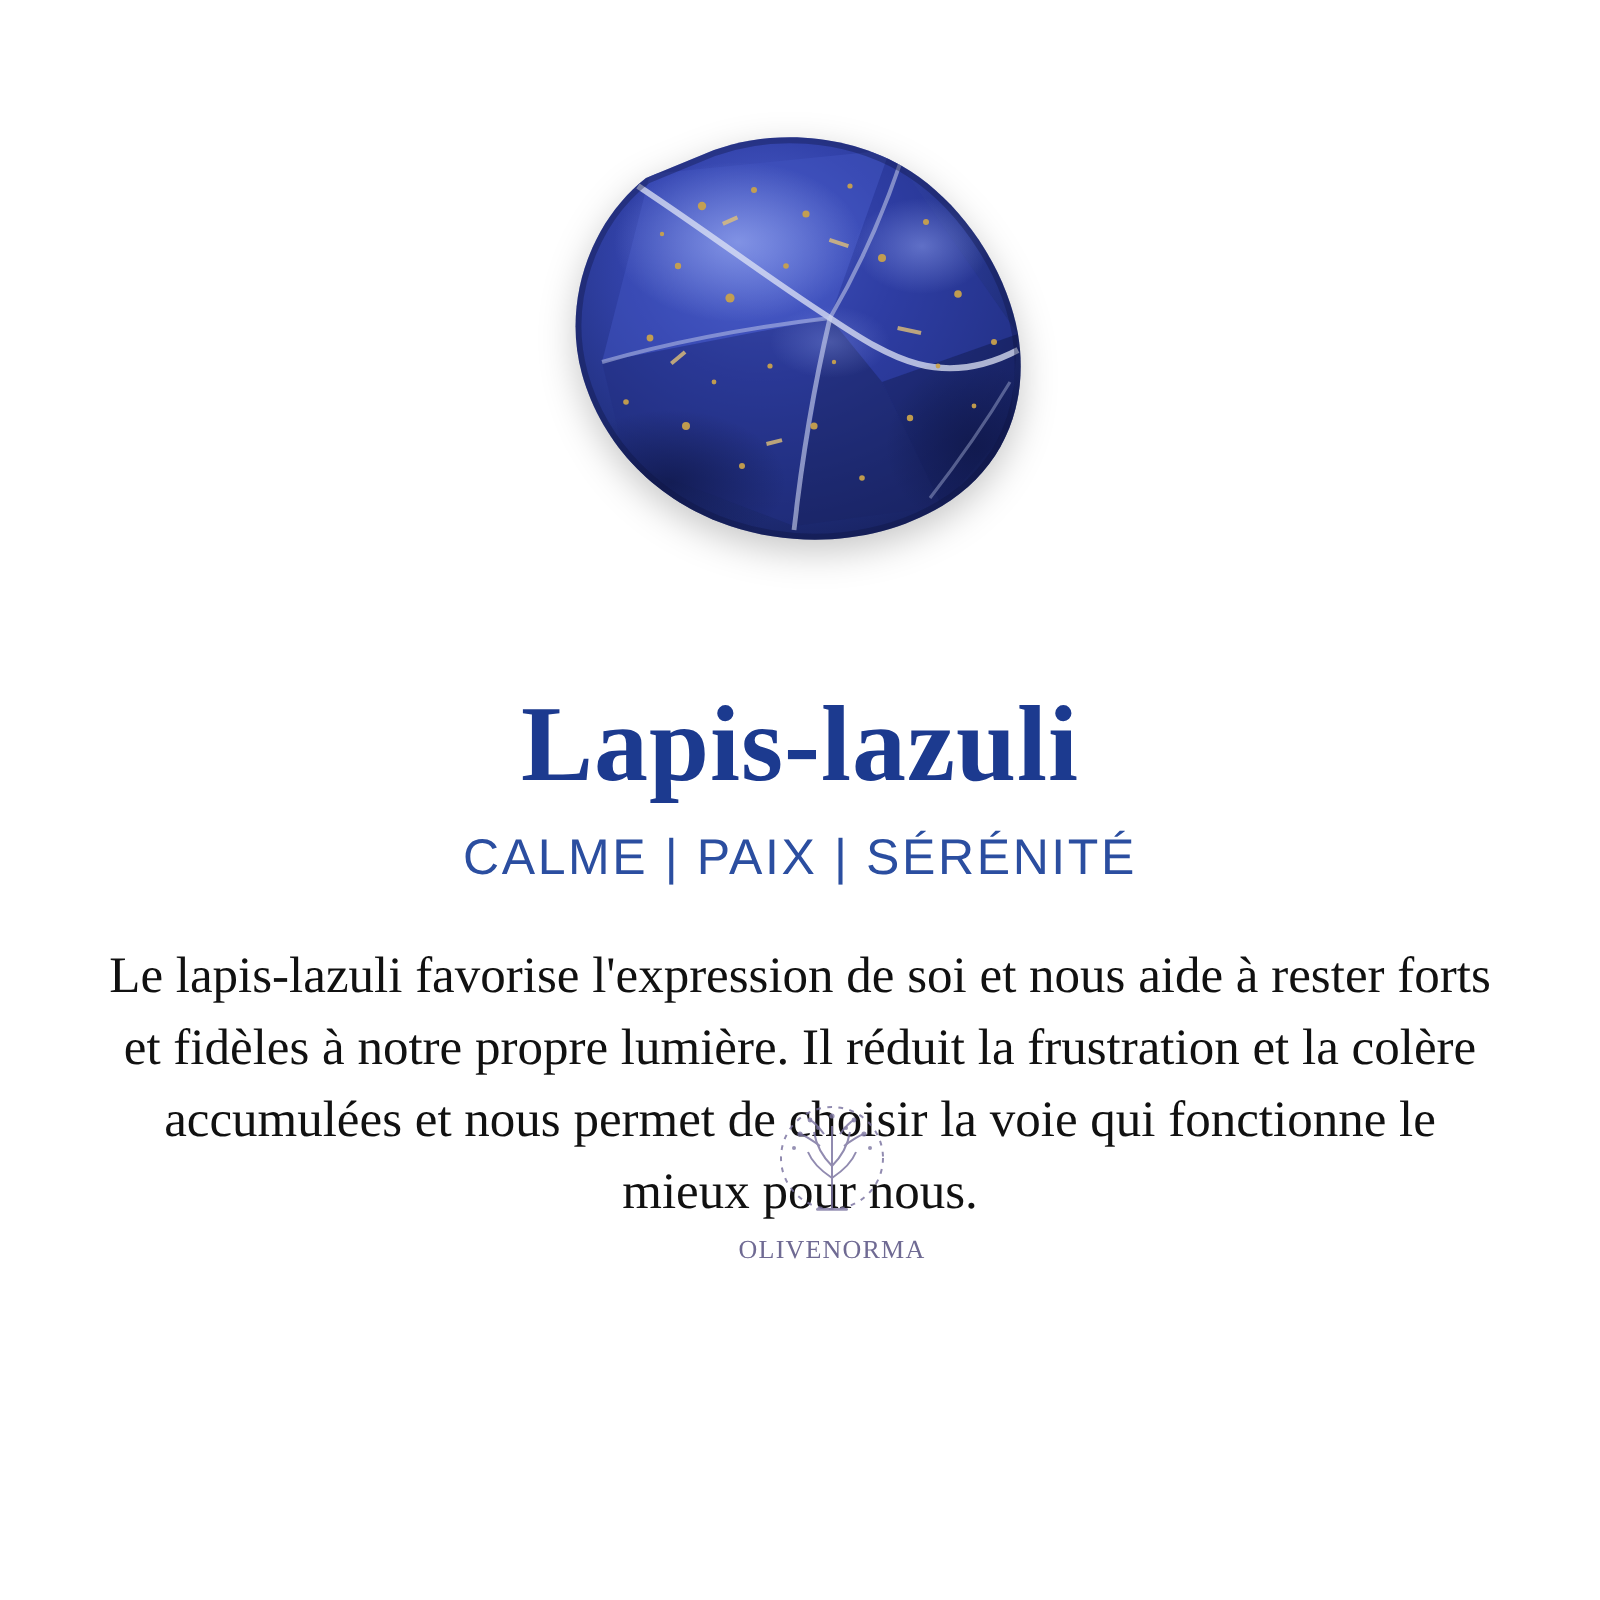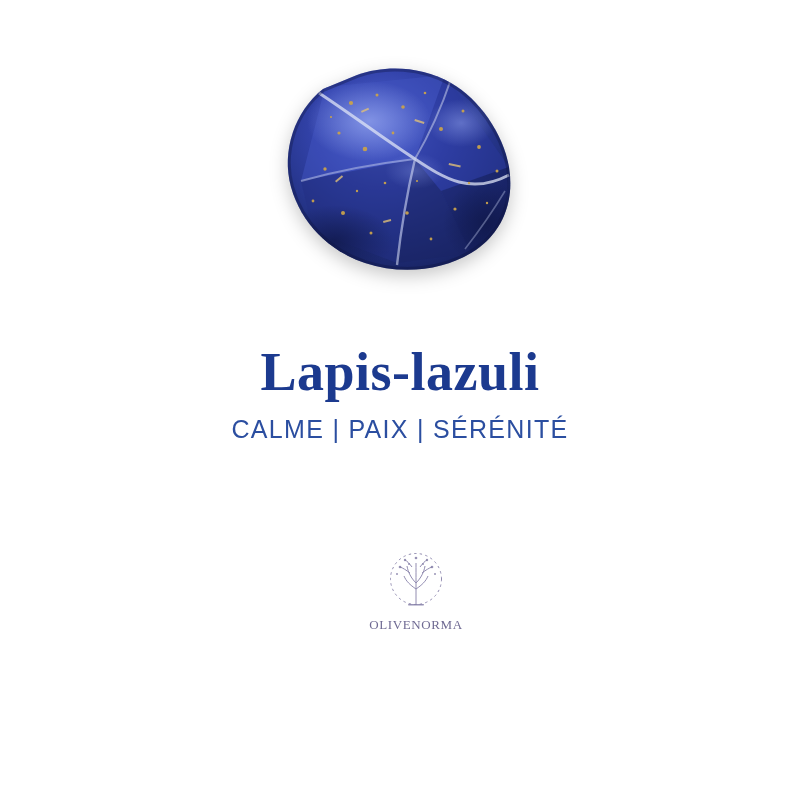--- a/index.html
+++ b/index.html
@@ -194,20 +194,21 @@
                    C64,188 36,160 26,124 C16,88 30,48 58,26 Z" fill="none" stroke="#0d1440" stroke-width="6" opacity="0.35"></path>
         </g>
       </svg>
     </div>
   </div>
 
   <h1 class="title">Lapis-lazuli</h1>
 
   <div class="subtitle">CALME  |  PAIX  |  SÉRÉNITÉ</div>
 
+  <p class="description">Le lapis-lazuli favorise l'expression de soi et nous aide à rester forts et fidèles à notre propre lumière. Il réduit la frustration et la colère accumulées et nous permet de choisir la voie qui fonctionne le mieux pour nous.</p>
 
   <div class="logo-area">
     <svg class="logo-tree" viewBox="0 0 72 66">
       <g stroke="#7b74a0" stroke-width="1" fill="none" opacity="0.9">
         <circle cx="36" cy="30" r="25.5" stroke-dasharray="2.4 3.2"></circle>
         <path d="M36,56 L36,34"></path>
         <path d="M36,40 C30,36 26,32 24,27"></path>
         <path d="M36,40 C42,36 46,32 48,27"></path>
         <path d="M36,34 C31,29 28,23 27,17"></path>
         <path d="M36,34 C41,29 44,23 45,17"></path>

